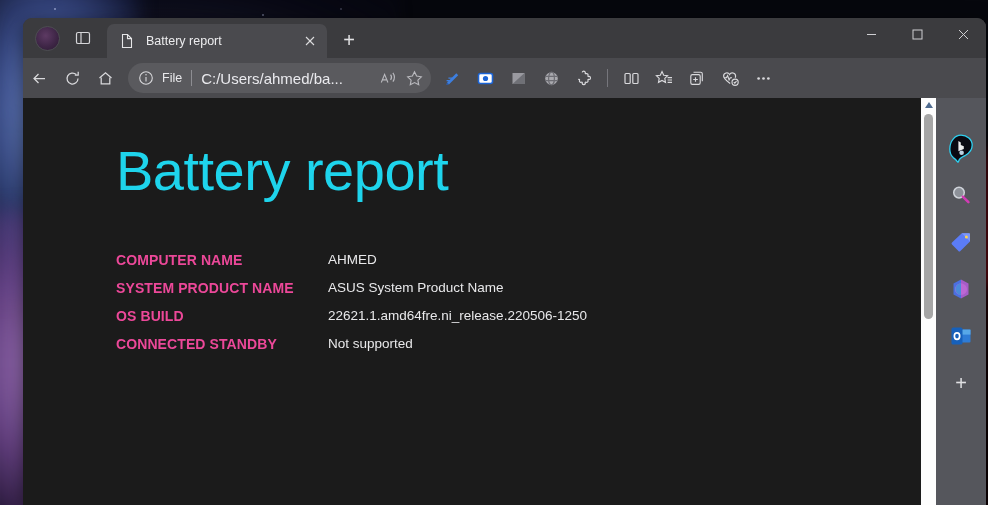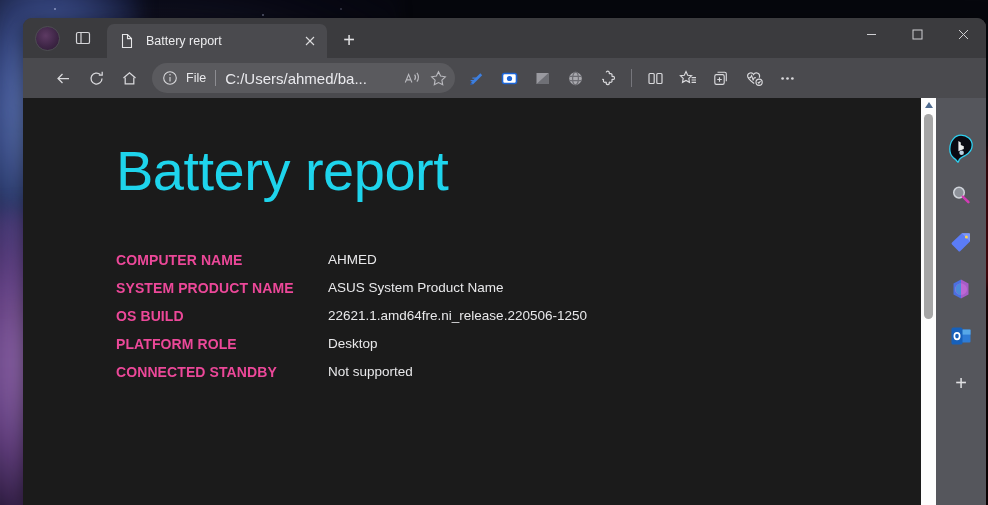--- a/index.html
+++ b/index.html
@@ -128,21 +128,21 @@
     width: 46px; height: 33px;
     display: flex; align-items: center; justify-content: center;
     color: #cfcfd2;
   }
 
   
   #navbar {
     height: 40px;
     background: #4a4a4e;
     display: flex; align-items: center;
-    padding: 0 6px 0 24px;
+    padding: 0 6px 0 0;
     gap: 1px;
   }
   .nav-btn {
     width: 32px; height: 30px; border-radius: 4px;
     display: flex; align-items: center; justify-content: center;
     color: #d9d9dc;
   }
 
   #omnibox {
     flex: 0 0 auto;
@@ -457,24 +457,20 @@
                 </tr>
                 <tr>
                   <td class="k">SYSTEM PRODUCT NAME</td>
                   <td class="v">ASUS System Product Name</td>
                 </tr>
                 <tr>
                   <td class="k">OS BUILD</td>
                   <td class="v">22621.1.amd64fre.ni_release.220506-1250</td>
                 </tr>
                 <tr>
-                  <td class="k">PLATFORM ROLE</td>
-                  <td class="v">Desktop</td>
-                </tr>
-                <tr>
                   <td class="k">CONNECTED STANDBY</td>
                   <td class="v">Not supported</td>
                 </tr>
               </tbody>
           </table>
         </div>
 
         <div id="scrollbar">
           <div class="sb-arrow">
             <svg width="8" height="6" viewBox="0 0 8 6" fill="#4f6b8f">

